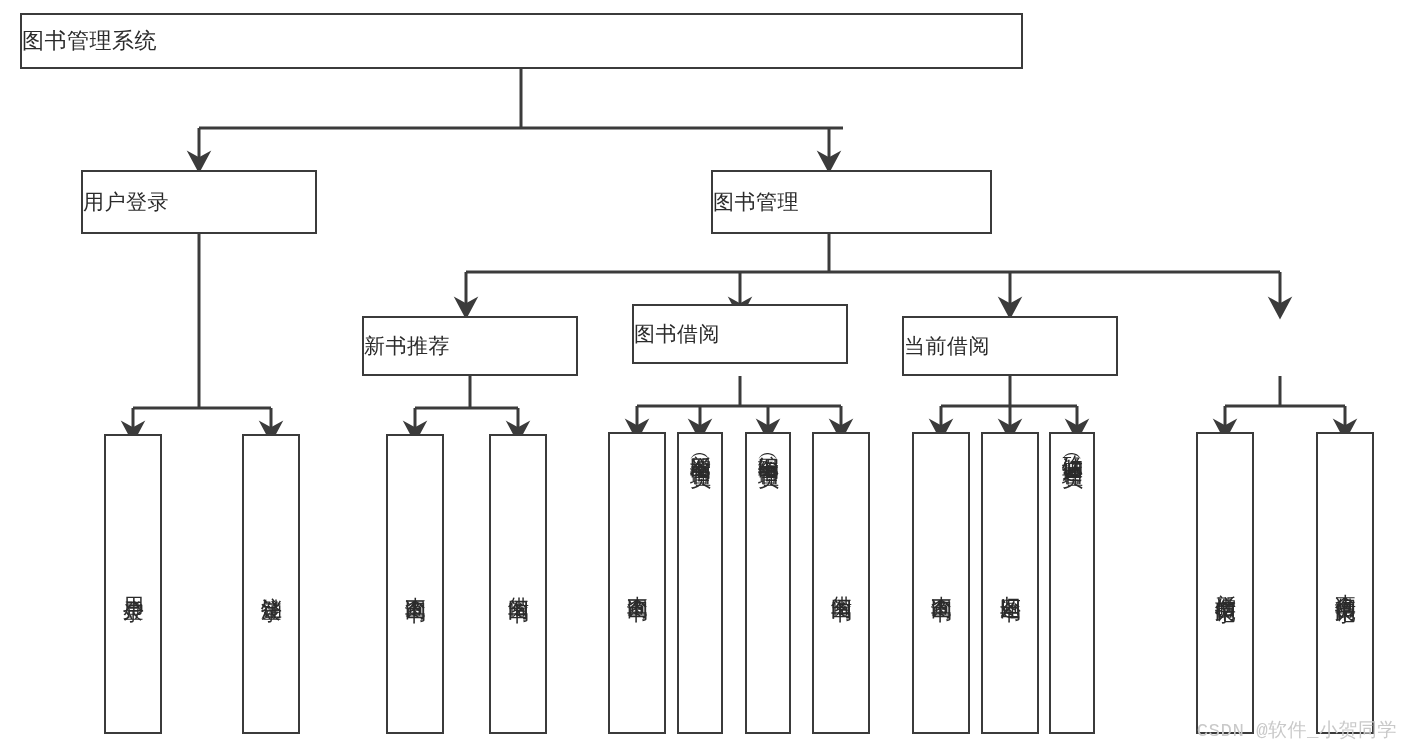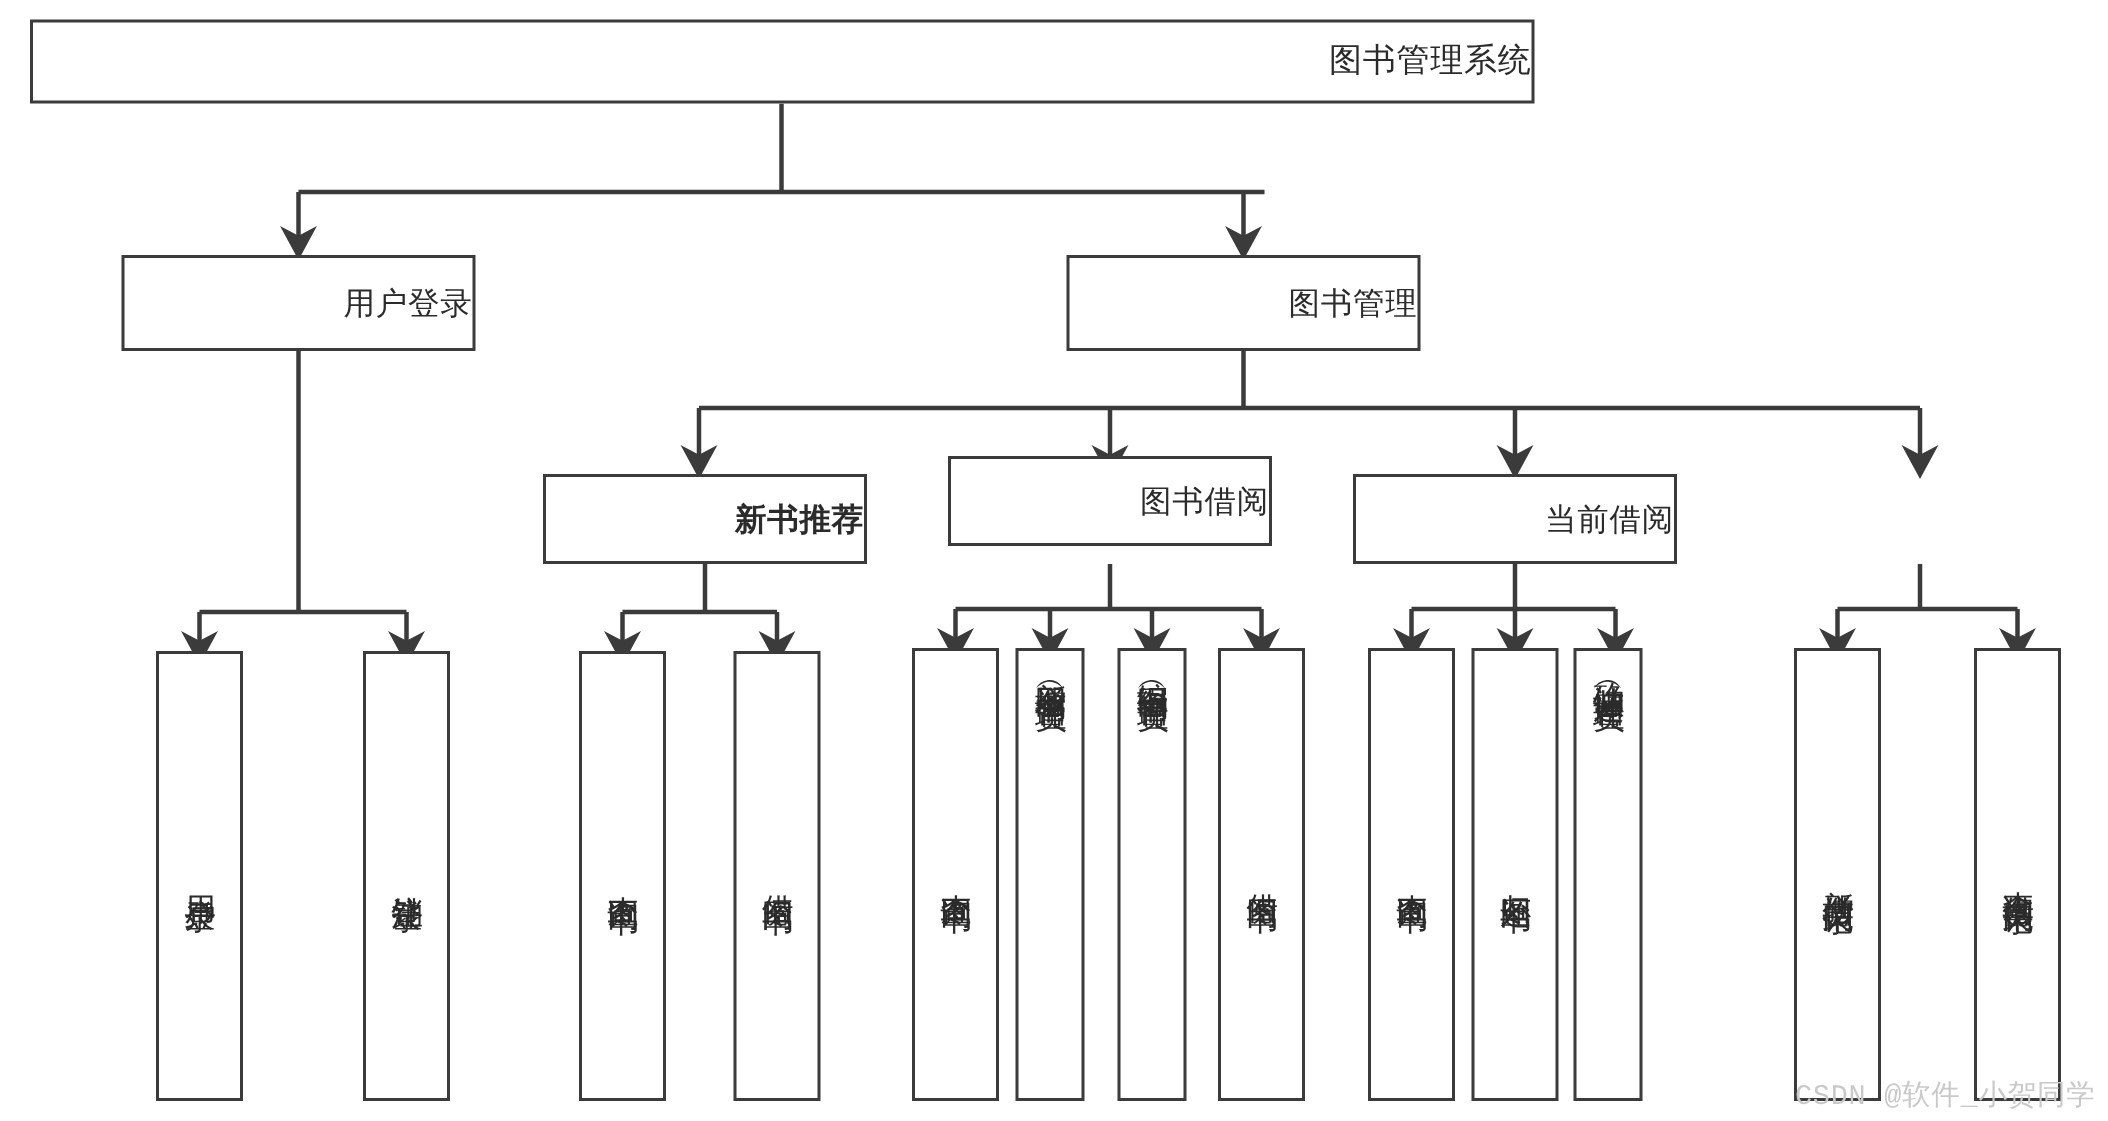--- a/index.html
+++ b/index.html
@@ -26,21 +26,21 @@
     width: 1405px;
     height: 747px;
   }
   .node {
     position: absolute;
     box-sizing: border-box;
     background: #ffffff;
     border: 2px solid #3b3b3b;
     display: flex;
     align-items: center;
-    justify-content: flex-end;
+    justify-content: flex-start;
     color: #2b2b2b;
     z-index: 2;
   }
   .node-label {
     display: block;
     text-align: center;
     line-height: 1.18;
     letter-spacing: 0.5px;
     color: #2b2b2b;
   }
@@ -139,25 +139,25 @@
     </g>
   </svg>
 
   <div class="node horiz root" style="left:20px; top:13px; width:1003px; height:56px;">
     <span class="node-label">图书管理系统</span>
   </div>
 
   <div class="node horiz" style="left:81px; top:170px; width:236px; height:64px;">
     <span class="node-label">用户登录</span>
   </div>
-  <div class="node horiz" style="left:711px; top:170px; width:236px; height:64px;padding-left:15px;">
+  <div class="node horiz" style="left:711px; top:170px; width:281px; height:64px;">
     <span class="node-label">图书管理</span>
   </div>
 
-  <div class="node horiz" style="left:362px; top:316px; width:216px; height:60px;font-weight:bold;">
+  <div class="node horiz" style="left:362px; top:316px; width:216px; height:60px;">
     <span class="node-label">新书推荐</span>
   </div>
   <div class="node horiz" style="left:632px; top:304px; width:216px; height:60px;">
     <span class="node-label">图书借阅</span>
   </div>
   <div class="node horiz" style="left:902px; top:316px; width:216px; height:60px;">
     <span class="node-label">当前借阅</span>
   </div>
 
   <div class="node leaf centered" style="left:104px; top:434px; width:58px; height:300px;">

